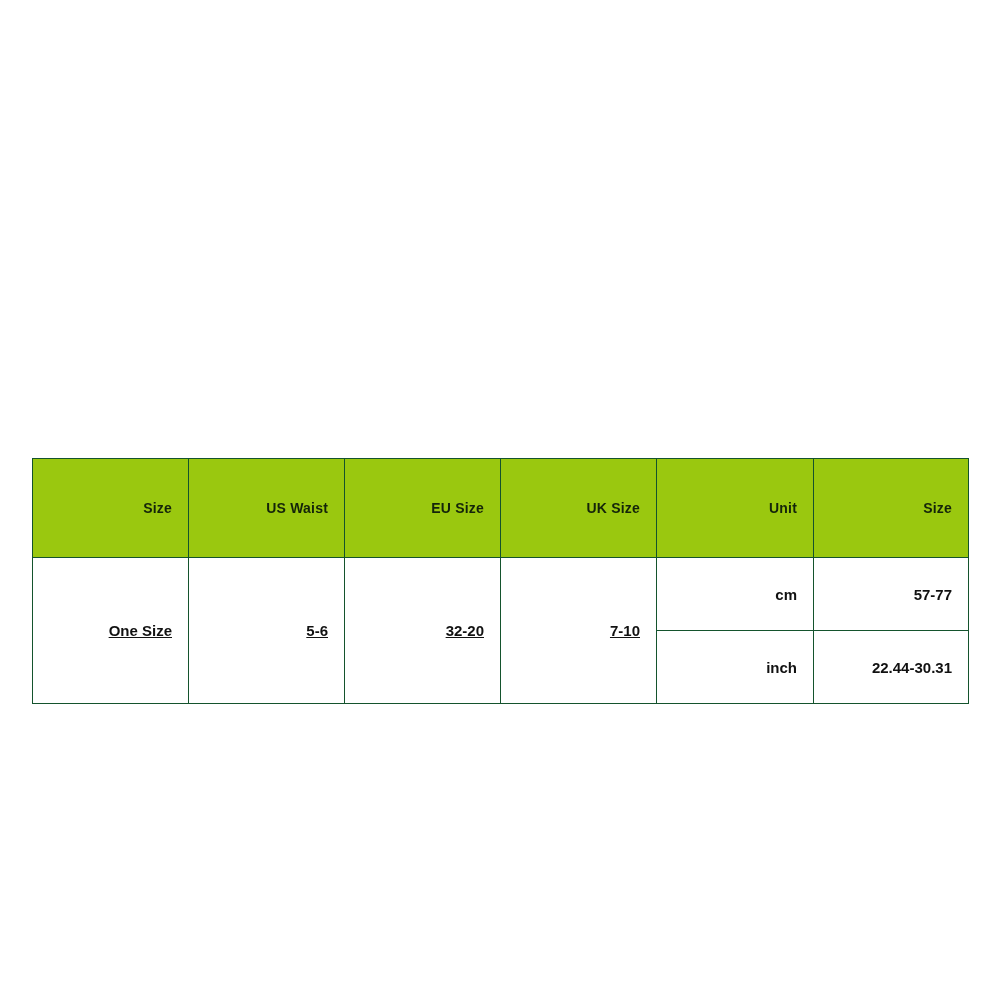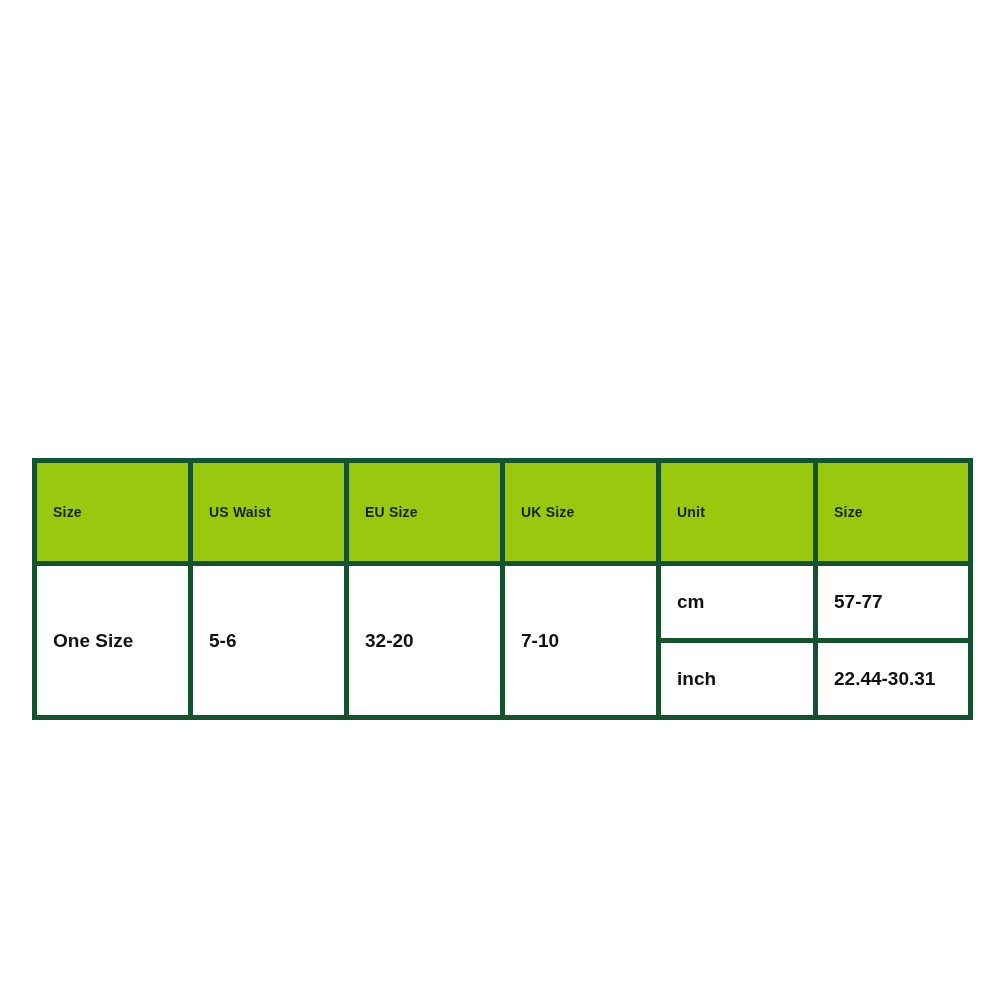--- a/index.html
+++ b/index.html
@@ -33,48 +33,49 @@
 
   table.size-chart {
     border-collapse: collapse;
     table-layout: fixed;
     width: 936px;
     background: #ffffff;
   }
 
   table.size-chart td,
   table.size-chart th {
-    border: 5px solid #14532d;
+    border: 1px solid #14532d;
     padding: 16px;
-    text-align: left;
+    text-align: right;
     vertical-align: middle;
     color: #111111;
     font-weight: bold;
     font-family: "Liberation Sans", sans-serif;
   }
 
   
   table.size-chart thead th {
     background: #9AC80F;
     height: 66px;
     font-size: 14px;
     letter-spacing: 0.2px;
     color: #14240a;
   }
 
   
   table.size-chart tbody td {
     background: #ffffff;
-    font-size: 19px;
+    font-size: 15px;
     color: #111111;
   }
 
   
   td.merged-cell {
     height: 81px;
+    text-decoration: underline;
   }
 
   
   td.split-cell {
     height: 40px;
   }
 
   
   col.col-size     { width: 156px; }
   col.col-us       { width: 156px; }

